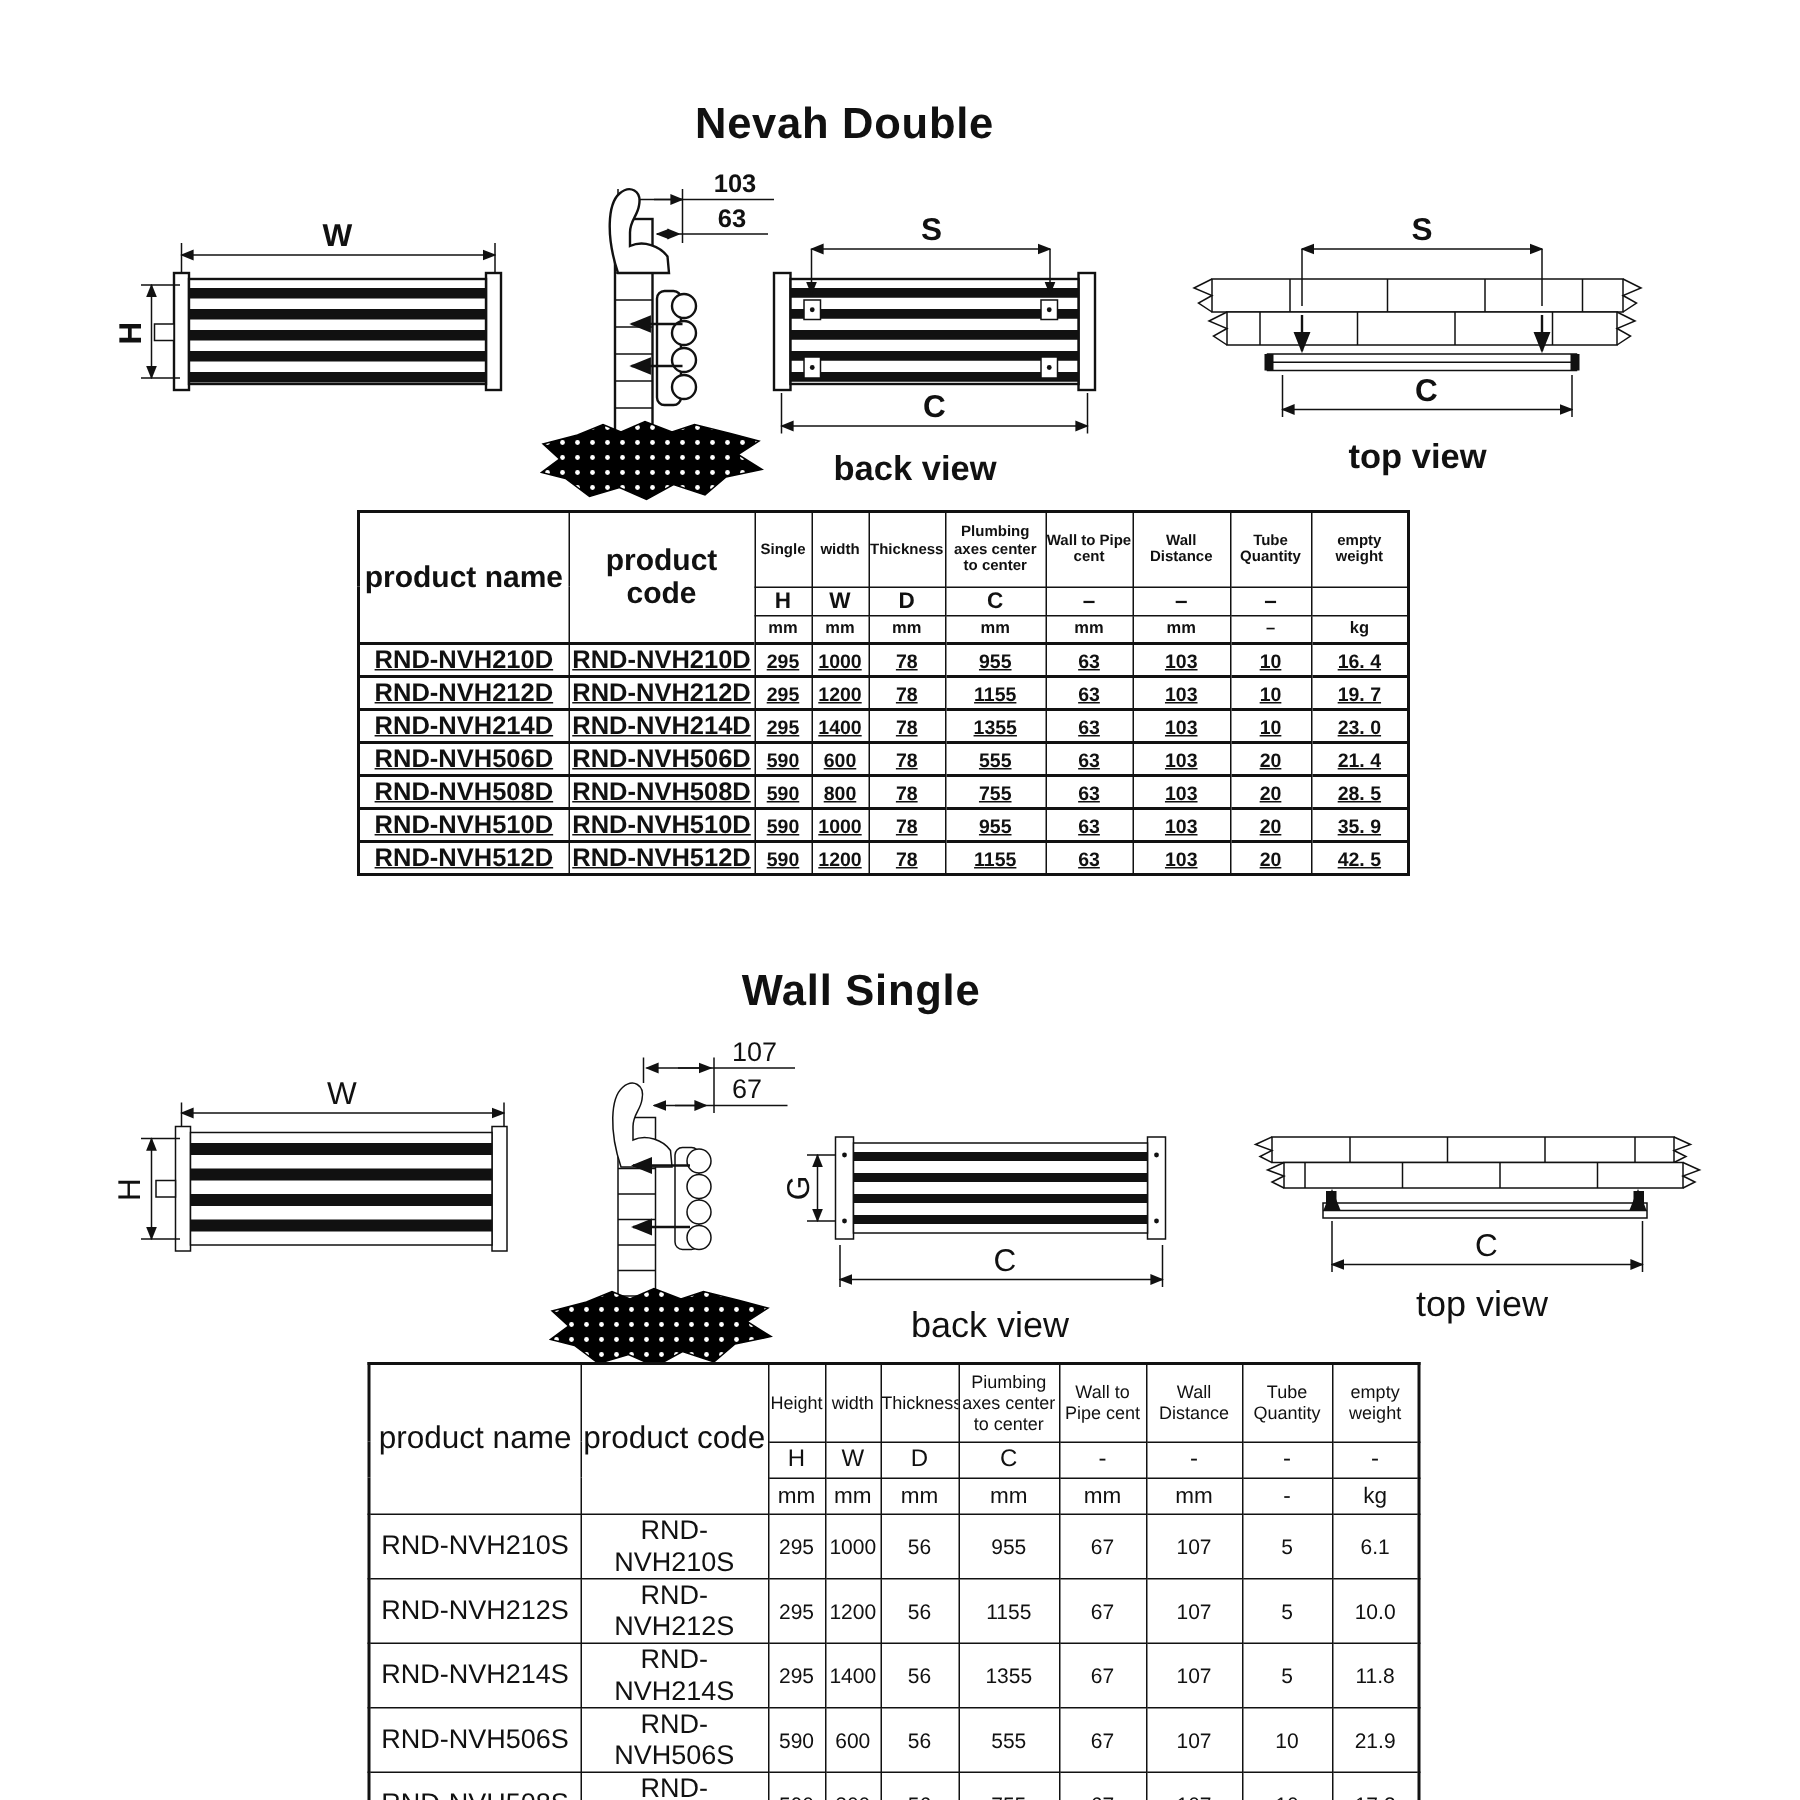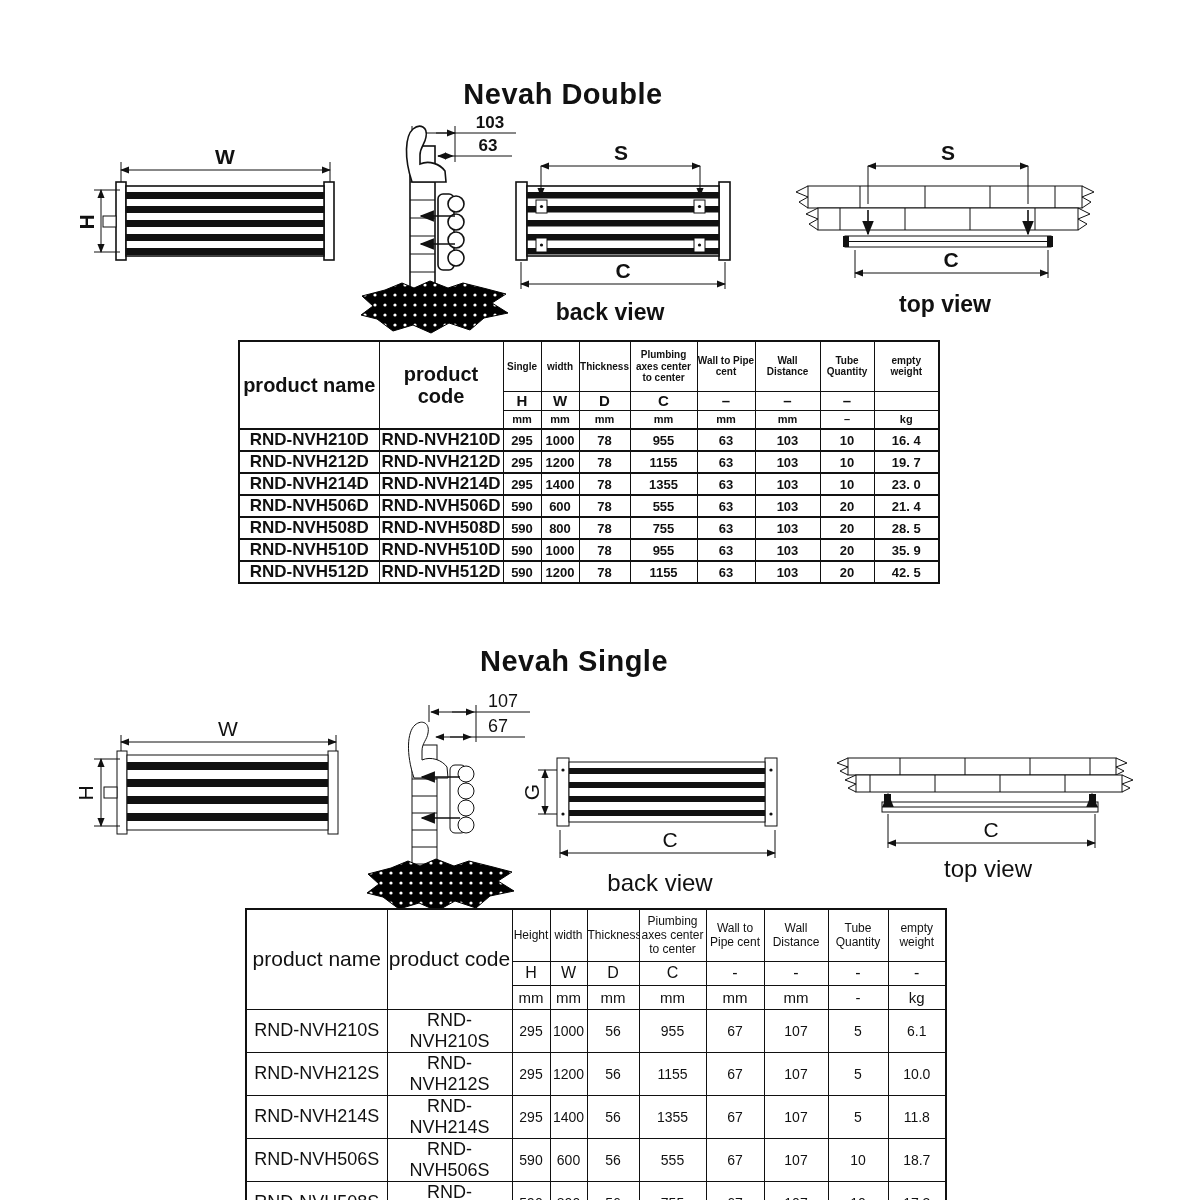--- a/index.html
+++ b/index.html
@@ -2,21 +2,21 @@
 <html><head>
 <meta charset="utf-8">
 <style>
   html,body { margin:0; padding:0; }
   body {
     width:1200px; height:1200px; background:#ffffff; position:relative;
     font-family:"Liberation Sans", sans-serif; color:#111;
     -webkit-font-smoothing:antialiased;
   }
   .title { position:absolute; font-weight:bold; font-size:29px; letter-spacing:.5px; text-align:center; }
-  #title-double { top:78px; left:0; width:1126px; }
+  #title-double { top:67px; left:0; width:1126px; }
   #title-single { top:645px; left:0; width:1148px; }
 
   svg.draw { position:absolute; left:0; width:1200px; overflow:visible; }
   #svg-double { top:100px; height:240px; }
   #svg-single { top:690px; height:235px; }
 
   svg text { font-family:"Liberation Sans", sans-serif; fill:#111; text-anchor:middle; }
   .dimb { font-size:21px; font-weight:bold; }
   .dimsb { font-size:17px; font-weight:bold; }
   .dimr { font-size:21px; }
@@ -37,21 +37,21 @@
   .spec .big-h { font-size:20px; line-height:1.12; font-weight:bold; }
   #table-single .big-h { font-weight:normal; font-size:21px; }
   #table-double .col-h { font-size:10px; line-height:1.15; }
   #table-single .col-h { font-size:12px; font-weight:normal; line-height:1.2; }
   #table-double .sym  { font-size:15px; }
   #table-single .sym  { font-size:16px; font-weight:normal; }
   #table-double .unit { font-size:11px; }
   #table-single .unit { font-size:15px; font-weight:normal; }
   #table-double tr.r1 { height:50px; }  #table-double tr.r2 { height:19px; } #table-double tr.r3 { height:19px; }
   #table-single tr.r1 { height:52px; }  #table-single tr.r2 { height:24px; } #table-single tr.r3 { height:24px; }
-  #table-double tbody tr { height:21px; }
+  #table-double tbody tr { height:21px;text-decoration:underline; }
   #table-single tbody tr { height:20px; }
   #table-double tbody td { font-weight:bold; border-top-width:2px; }
   #table-double tbody td:nth-child(-n+2) { font-size:17px; }
   #table-double tbody td:nth-child(n+3)  { font-size:13px; }
   #table-single tbody td:nth-child(-n+2) { font-size:18px; }
   #table-single tbody td:nth-child(n+3)  { font-size:14px; }
   #table-double thead tr.r3 th { border-bottom:2px solid #111; }
 </style>
 </head>
 <body>
@@ -322,21 +322,21 @@
         <td>78</td>
         <td>1155</td>
         <td>63</td>
         <td>103</td>
         <td>20</td>
         <td>42. 5</td>
       </tr>
     </tbody>
 </table>
 
-<div class="title" id="title-single">Nevah Single</div>
+<div class="title" id="title-single">Wall Single</div>
 
 <svg id="svg-single" class="draw" viewBox="0 0 1200 235">
   <defs>
     <marker id="s-ar" viewBox="0 0 10 10" refX="9" refY="5" markerWidth="9" markerHeight="9" orient="auto-start-reverse">
       <path d="M0,1 L10,5 L0,9 z" fill="#111"></path>
     </marker>
     <pattern id="s-dots" width="10" height="10" patternUnits="userSpaceOnUse">
       <rect width="10" height="10" fill="#000"></rect>
         <circle cx="5" cy="5" r="1.6" fill="#fff"></circle>
     </pattern>
@@ -544,21 +544,21 @@
       <tr>
         <td>RND-NVH506S</td>
         <td>RND-NVH506S</td>
         <td>590</td>
         <td>600</td>
         <td>56</td>
         <td>555</td>
         <td>67</td>
         <td>107</td>
         <td>10</td>
-        <td>18.7</td>
+        <td>21.9</td>
       </tr>
       <tr>
         <td>RND-NVH508S</td>
         <td>RND-NVH508S</td>
         <td>590</td>
         <td>800</td>
         <td>56</td>
         <td>755</td>
         <td>67</td>
         <td>107</td>

